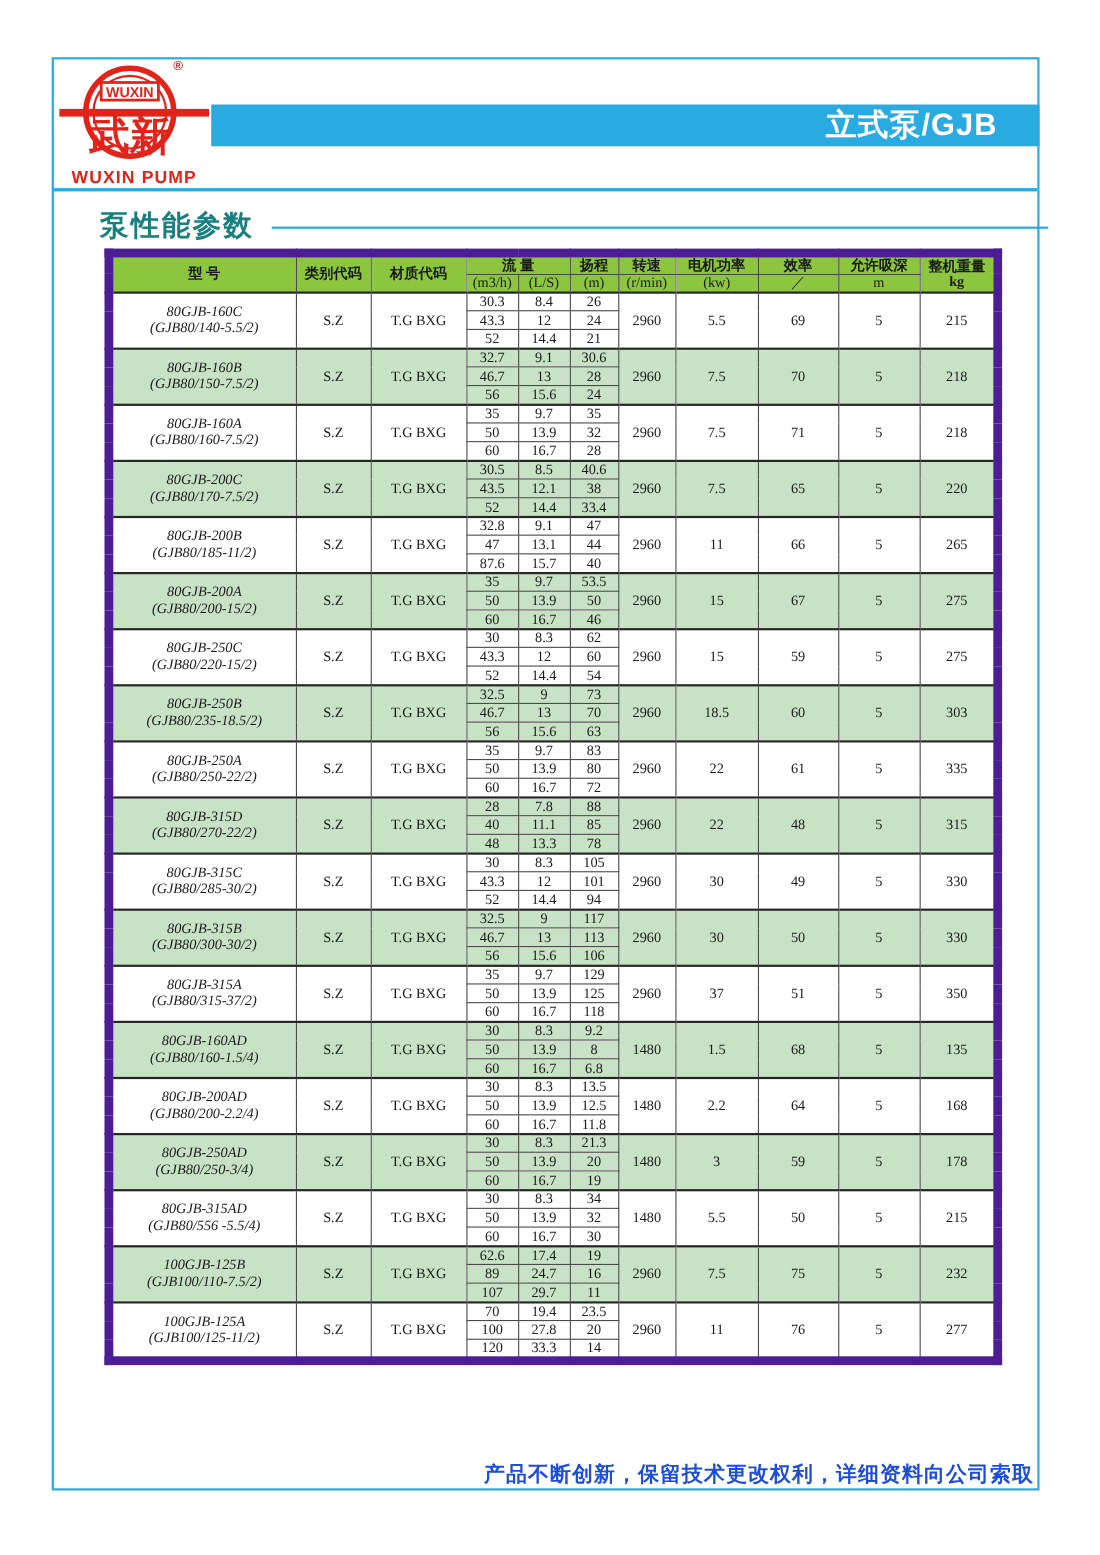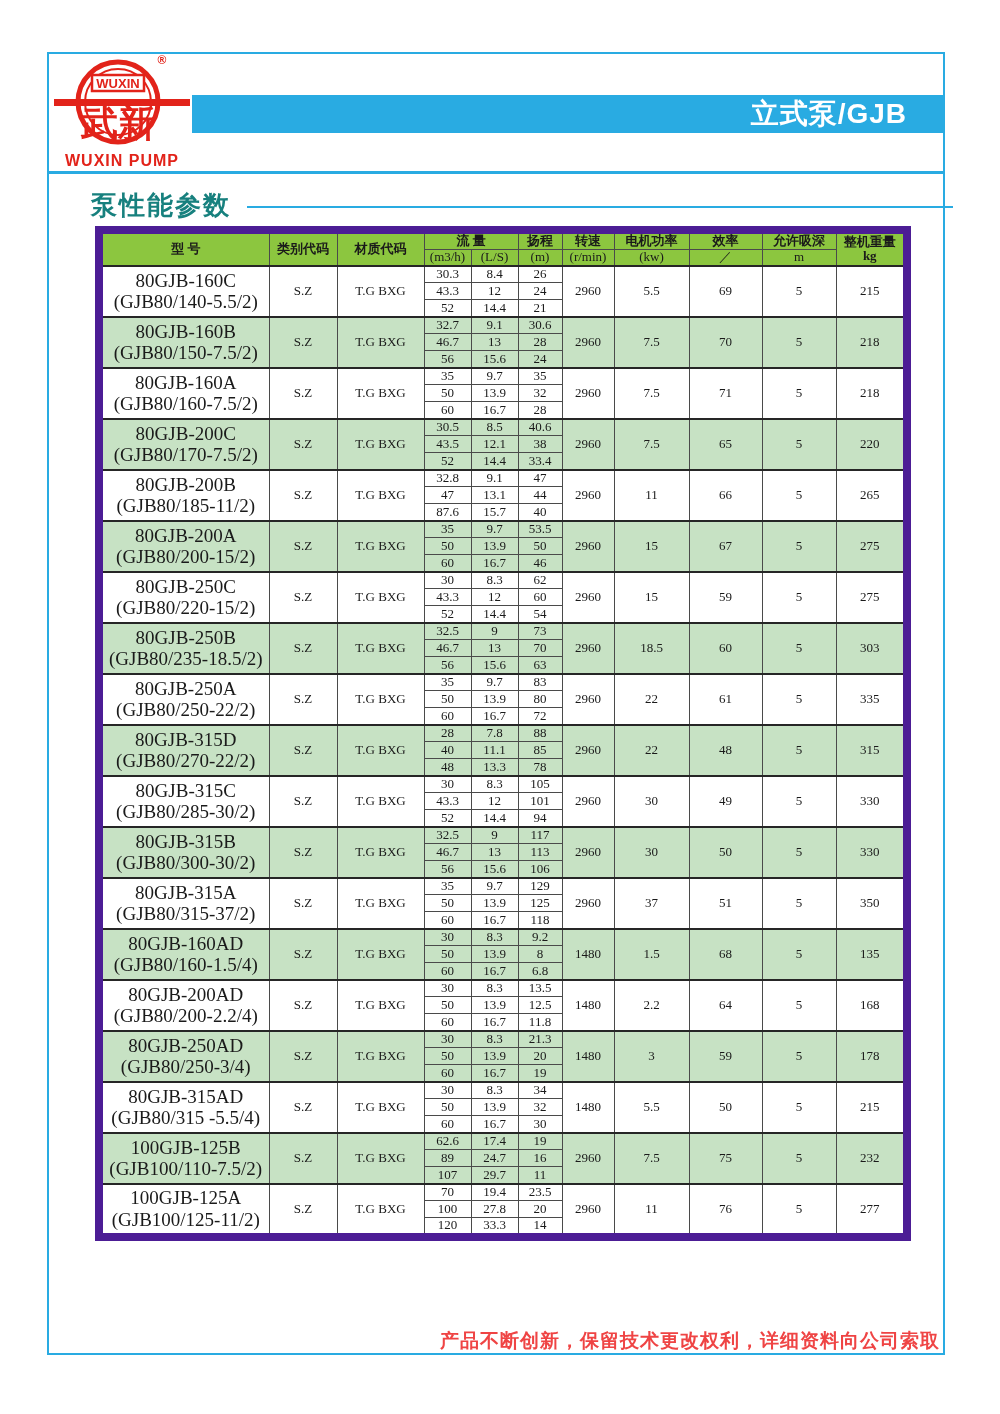--- a/index.html
+++ b/index.html
@@ -51,25 +51,25 @@
     overflow:hidden; white-space:nowrap;
   }
   thead tr { height:16px; }
   thead th { background:#8CC63F; font-weight:bold; font-size:13px; }
   thead tr.units th { font-weight:normal; }
   thead th { border-bottom-color:#262626; }
   tbody tr { height:17px; }
   tbody tr.gstart td { border-top:2px solid #262626; }
   tbody tr.green td { background:#C7E2C4; }
   tbody tr.white td { background:#ffffff; }
-  td.model-cell { font-size:19px; line-height:1.3; }
+  td.model-cell { font-size:13px; line-height:1.3;font-style:italic; }
   .footer-note {
     position:absolute; top:1326px; left:0; width:940px; height:28px;
     text-align:right; line-height:28px;
-    color:#ef4444; font-family:"DejaVu Sans","Liberation Sans",sans-serif;
+    color:#1d4ed8; font-family:"DejaVu Sans","Liberation Sans",sans-serif;
     font-size:19px; font-weight:bold; letter-spacing:1px;
   }
 </style>
 </head>
 <body>
 
 <div class="page">
 
   <div class="frame"></div>
 
@@ -550,21 +550,21 @@
           <td>20</td>
         </tr>
         <tr class="green">
           <td>60</td>
           <td>16.7</td>
           <td>19</td>
         </tr>
         <tr class="gstart white">
           <td rowspan="3" class="model-cell">
             <div>80GJB-315AD</div>
-            <div>(GJB80/315 -5.5/4)</div>
+            <div>(GJB80/556 -5.5/4)</div>
           </td>
           <td rowspan="3">S.Z</td>
           <td rowspan="3">T.G  BXG</td>
           <td>30</td>
           <td>8.3</td>
           <td>34</td>
           <td rowspan="3">1480</td>
           <td rowspan="3">5.5</td>
           <td rowspan="3">50</td>
           <td rowspan="3">5</td>

